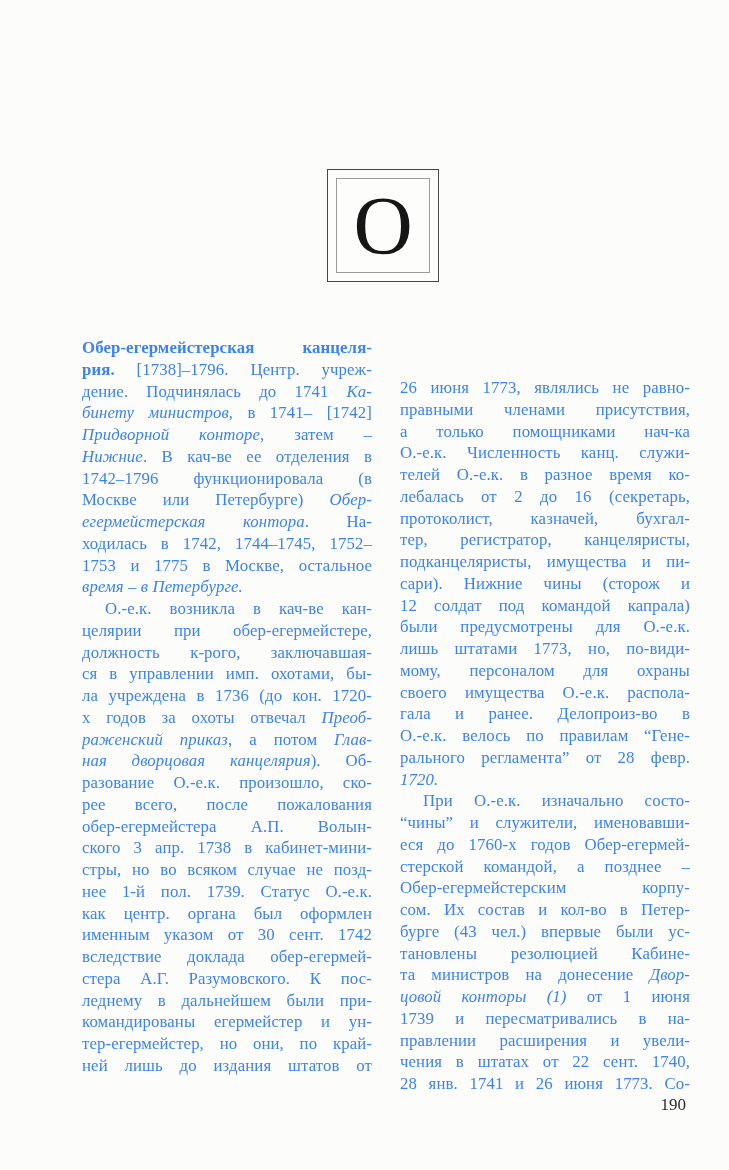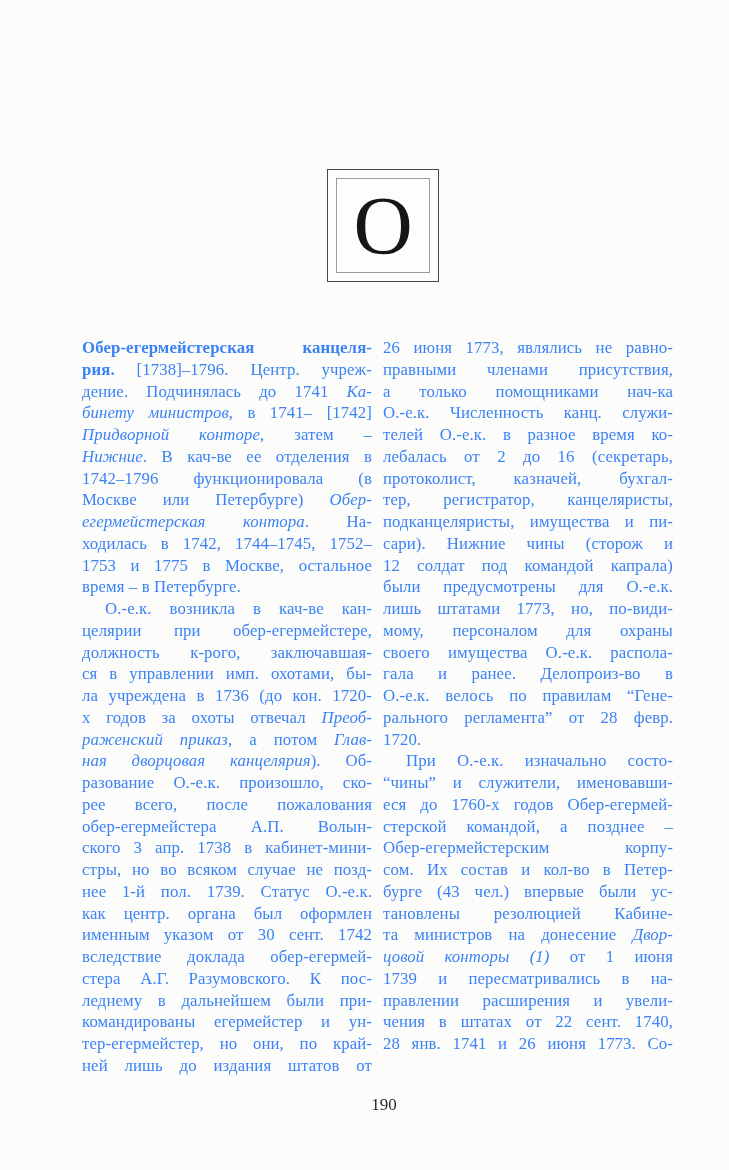--- a/index.html
+++ b/index.html
@@ -11,29 +11,29 @@
   .letter-box{position:absolute;left:327px;top:169px;width:112px;height:113px;
               border:1px solid #474747;box-sizing:border-box;background:#fdfdfc;}
   .letter-box-inner{position:absolute;left:8px;top:8px;right:8px;bottom:8px;
               border:1px solid #9b9b9b;display:flex;align-items:center;justify-content:center;}
   .letter{font-size:82px;line-height:1;color:#161616;}
 
   
   .col{position:absolute;top:337px;width:290px;font-size:16.8px;line-height:21.75px;
        color:#3b82f6;letter-spacing:0.1px;}
   .col-left{left:82px;}
-  .col-right{left:383px;}
+  .col-right{left:400px;margin-top:40px;}
   .line{text-align:justify;text-align-last:justify;height:21.75px;overflow:hidden;
         white-space:normal;hyphens:none;}
-  .line.end{text-align-last:left;}
+  .line.end{text-align-last:left;font-style:italic;}
   .line.indent{text-indent:23px;}
   .b{font-weight:700;}
   .i{font-style:italic;}
 
-  .page-number{position:absolute;top:1095px;left:82px;width:604px;text-align:center;
+  .page-number{position:absolute;top:1095px;left:82px;width:604px;text-align:right;
                font-size:17px;color:#2b2b2b;}
 </style>
 </head>
 <body>
 
 <div class="page">
 
   <div class="letter-box">
     <div class="letter-box-inner">
       <span class="letter">О</span>

